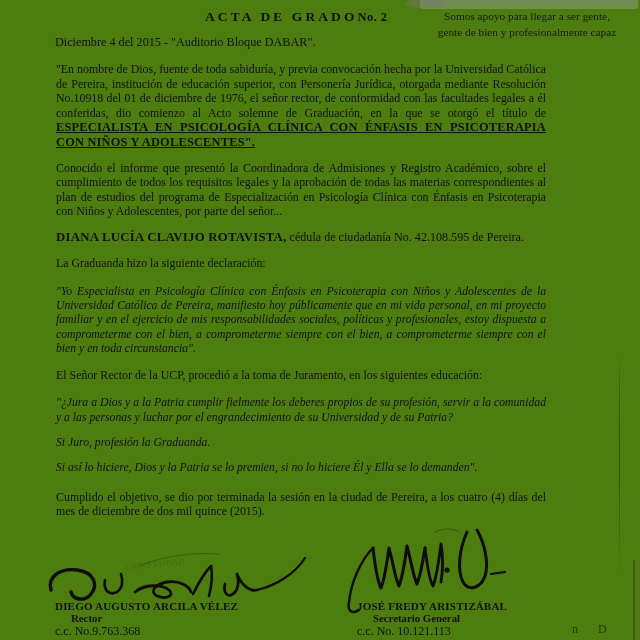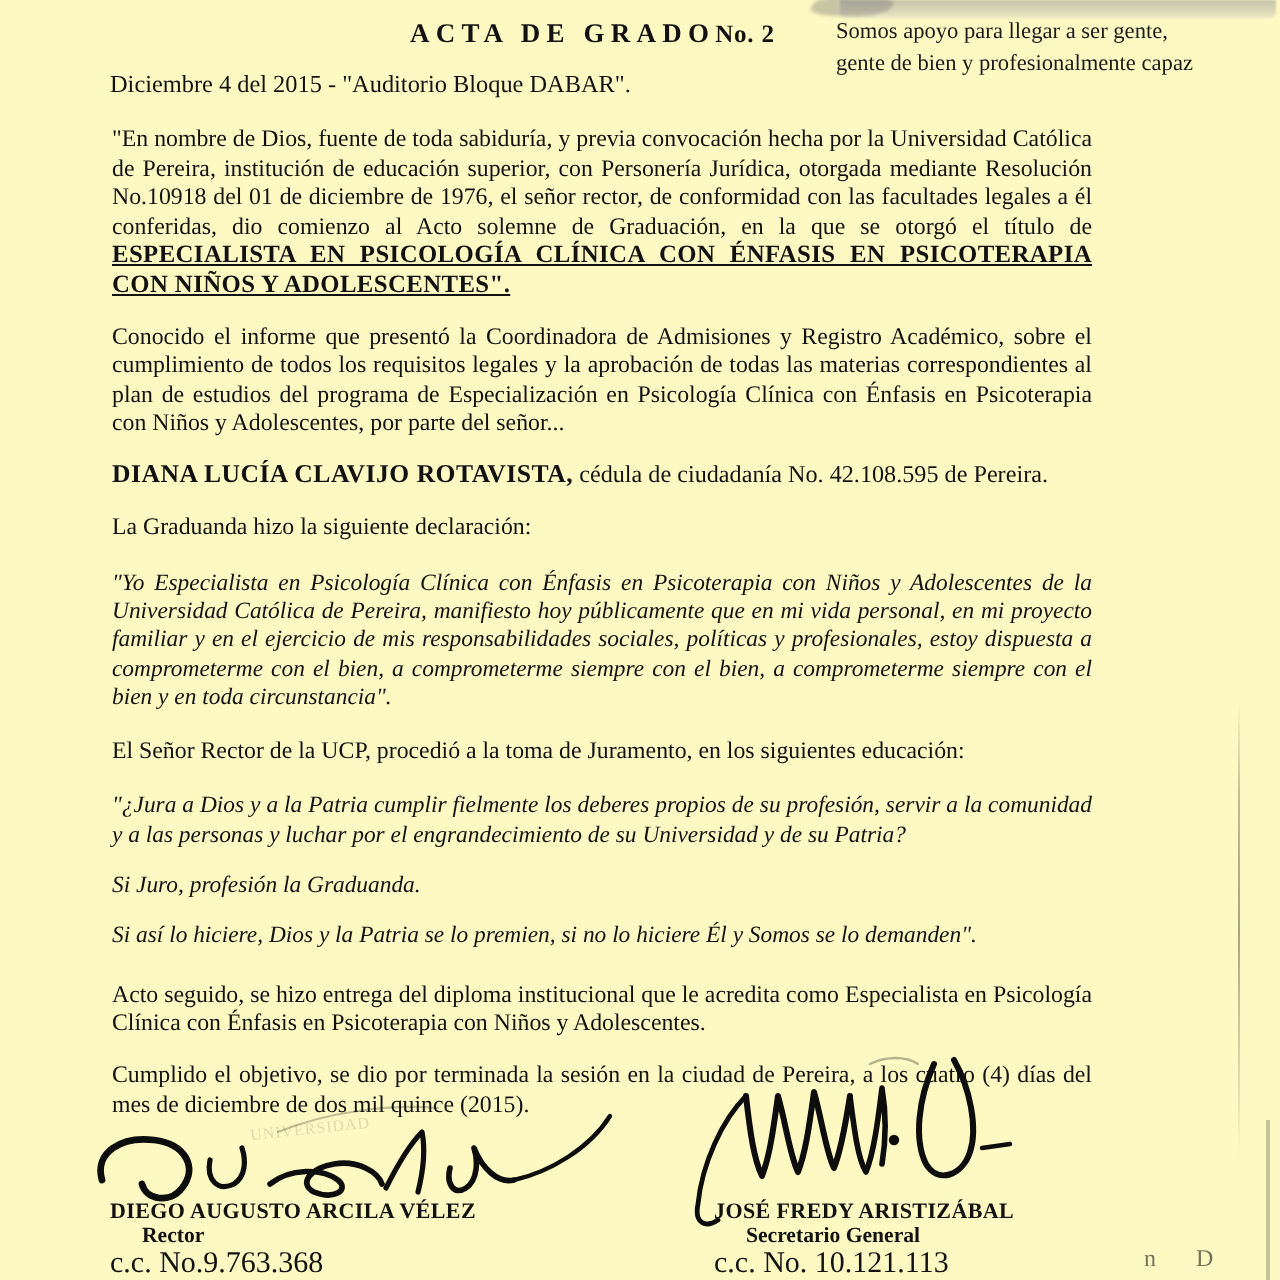--- a/index.html
+++ b/index.html
@@ -6,21 +6,21 @@
   html, body {
     margin: 0;
     padding: 0;
     background: #ffffff;
   }
   #page {
     position: relative;
     width: 640px;
     height: 640px;
     overflow: hidden;
-    background: #fef9c3;
+    background: #4d7c0f;
     font-family: "Liberation Serif", "DejaVu Serif", serif;
     color: #121212;
     -webkit-font-smoothing: antialiased;
   }
 
   
   .scan-line-right {
     position: absolute;
     top: 350px;
     left: 619px;
@@ -75,21 +75,21 @@
   }
   .acta-title .num {
     letter-spacing: 0.4px;
     font-size: 12.5px;
   }
   .tagline {
     position: absolute;
     top: 9px;
     left: 418px;
     width: 218px;
-    text-align: left;
+    text-align: center;
     font-size: 11.3px;
     line-height: 15.5px;
     color: #1a1a1a;
   }
   .date-line {
     position: absolute;
     top: 35px;
     left: 55px;
     font-size: 12.2px;
     white-space: nowrap;
@@ -161,21 +161,21 @@
   }
   .sig-role {
     font-weight: bold;
     font-size: 10.8px;
     position: absolute;
     top: 56px;
     left: 16px;
     white-space: nowrap;
   }
   .sig-cc {
-    font-size: 15px;
+    font-size: 12px;
     position: absolute;
     top: 68px;
     left: 0;
     white-space: nowrap;
   }
   .sig-svg {
     position: absolute;
     top: -6px;
     left: -12px;
     pointer-events: none;
@@ -228,25 +228,24 @@
     <p class="ital">"Yo Especialista en Psicología Clínica con Énfasis en Psicoterapia con Niños y Adolescentes de la Universidad Católica de Pereira, manifiesto hoy públicamente que en mi vida personal, en mi proyecto familiar y en el ejercicio de mis responsabilidades sociales, políticas y profesionales, estoy dispuesta a comprometerme  con el bien,  a comprometerme siempre con el bien, a comprometerme siempre con el bien y en toda circunstancia".</p>
 
     <p class="para">El Señor Rector de la UCP, procedió a la toma de Juramento, en los siguientes educación:</p>
 
     <div class="spacer-sm"></div>
 
     <p class="ital">"¿Jura a Dios y a la Patria cumplir fielmente los deberes propios de  su profesión, servir a la comunidad y a las personas y luchar por el engrandecimiento de su Universidad y de su Patria?</p>
 
     <p class="ital-short">Si Juro, profesión la Graduanda.</p>
 
-    <p class="ital-short">Si así lo hiciere, Dios y la Patria se lo premien, si no lo hiciere Él y Somos se lo demanden".</p>
+    <p class="ital-short">Si así lo hiciere, Dios y la Patria se lo premien, si no lo hiciere Él y Ella se lo demanden".</p>
 
     <div class="spacer-sm"></div>
 
-    <p class="para">Acto seguido, se hizo entrega del diploma institucional que le acredita como Especialista en Psicología Clínica con Énfasis en Psicoterapia con Niños y Adolescentes.</p>
 
     <p class="para">Cumplido el objetivo, se dio por terminada la sesión en la ciudad de Pereira, a los cuatro (4) días del mes de diciembre de dos mil quince (2015).</p>
   </div>
 
   <div class="sig-area">
 
     <div class="sig-block sig-left">
       <svg class="sig-svg" width="270" height="60" viewBox="0 0 270 60">
         <g fill="none" stroke="#0d0d0d" stroke-linecap="round" stroke-linejoin="round">
           <path d="M8,40 C4,26 18,18 34,20 C50,22 56,34 48,44 C42,52 30,50 28,42" stroke-width="3.4"></path>

